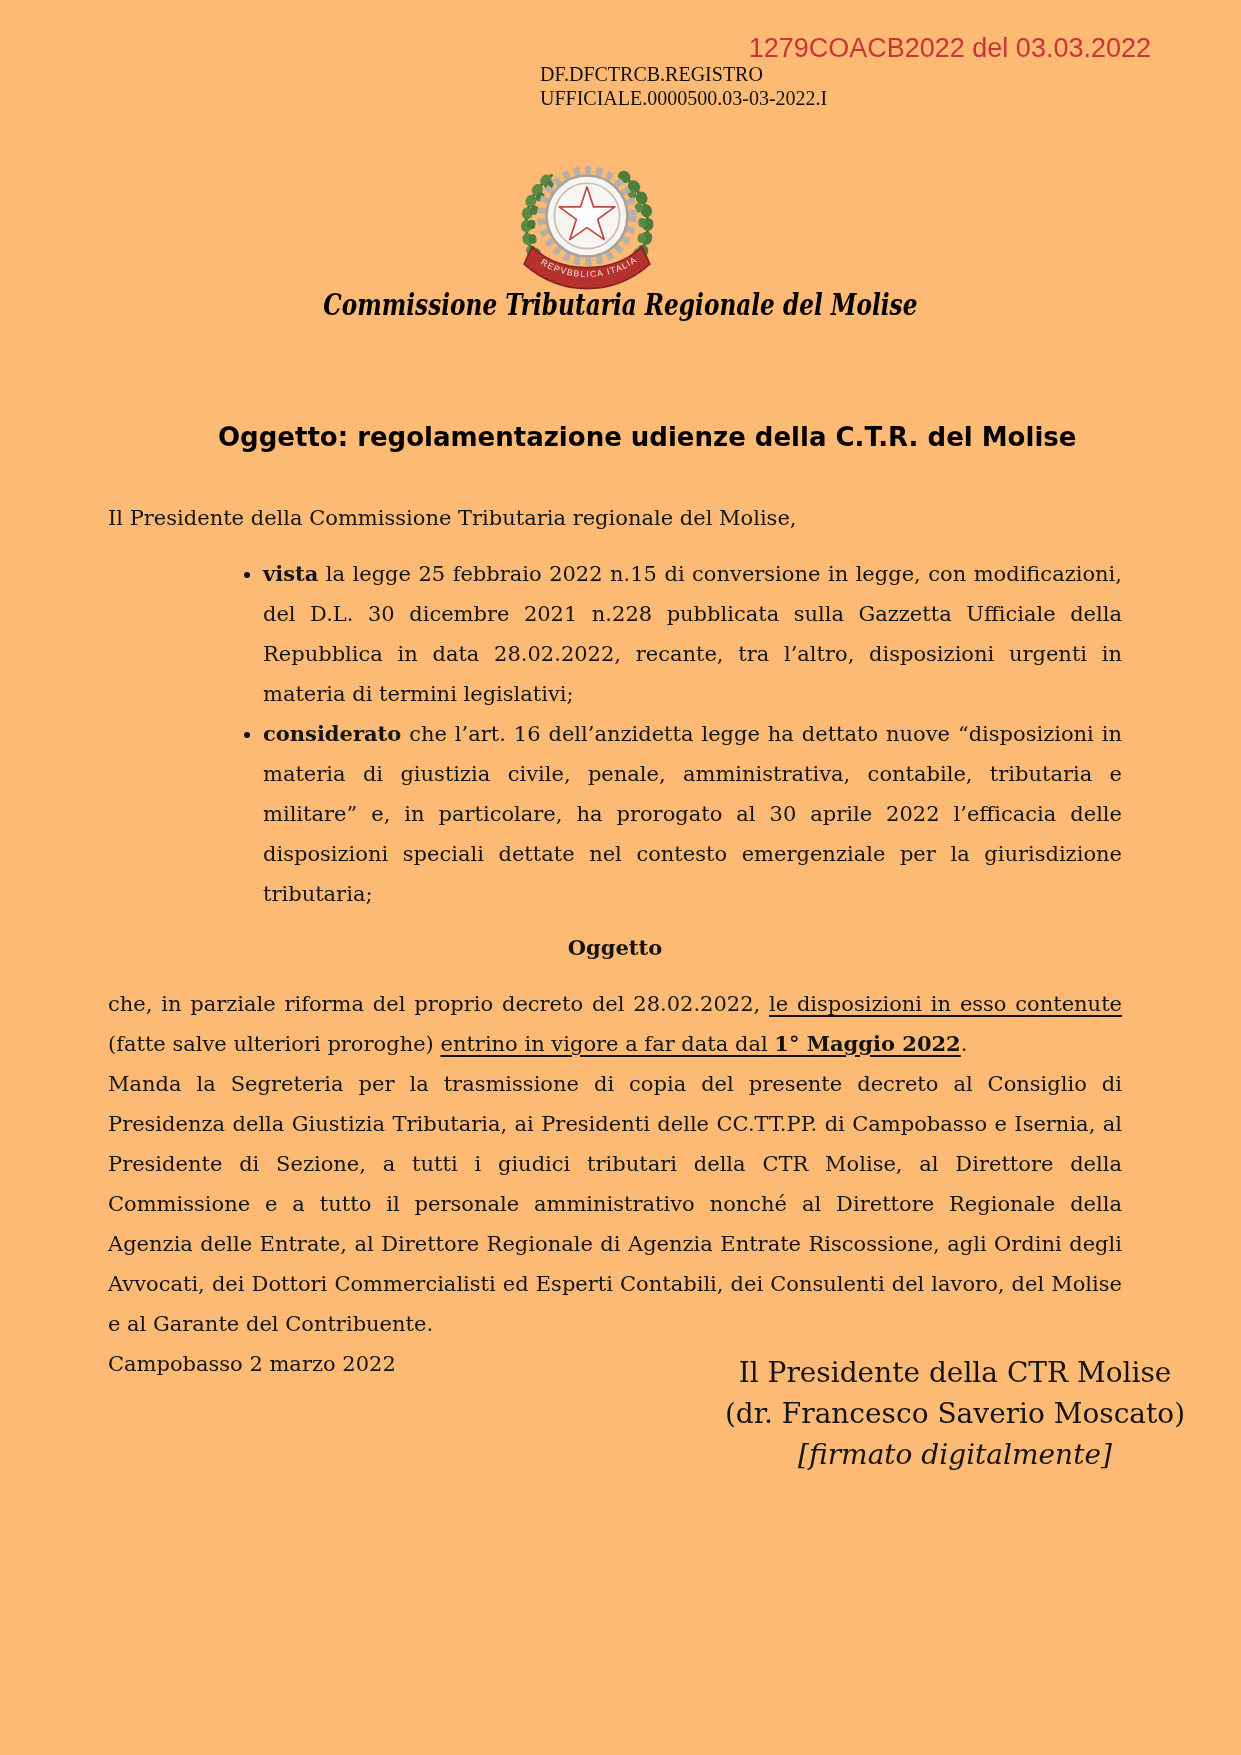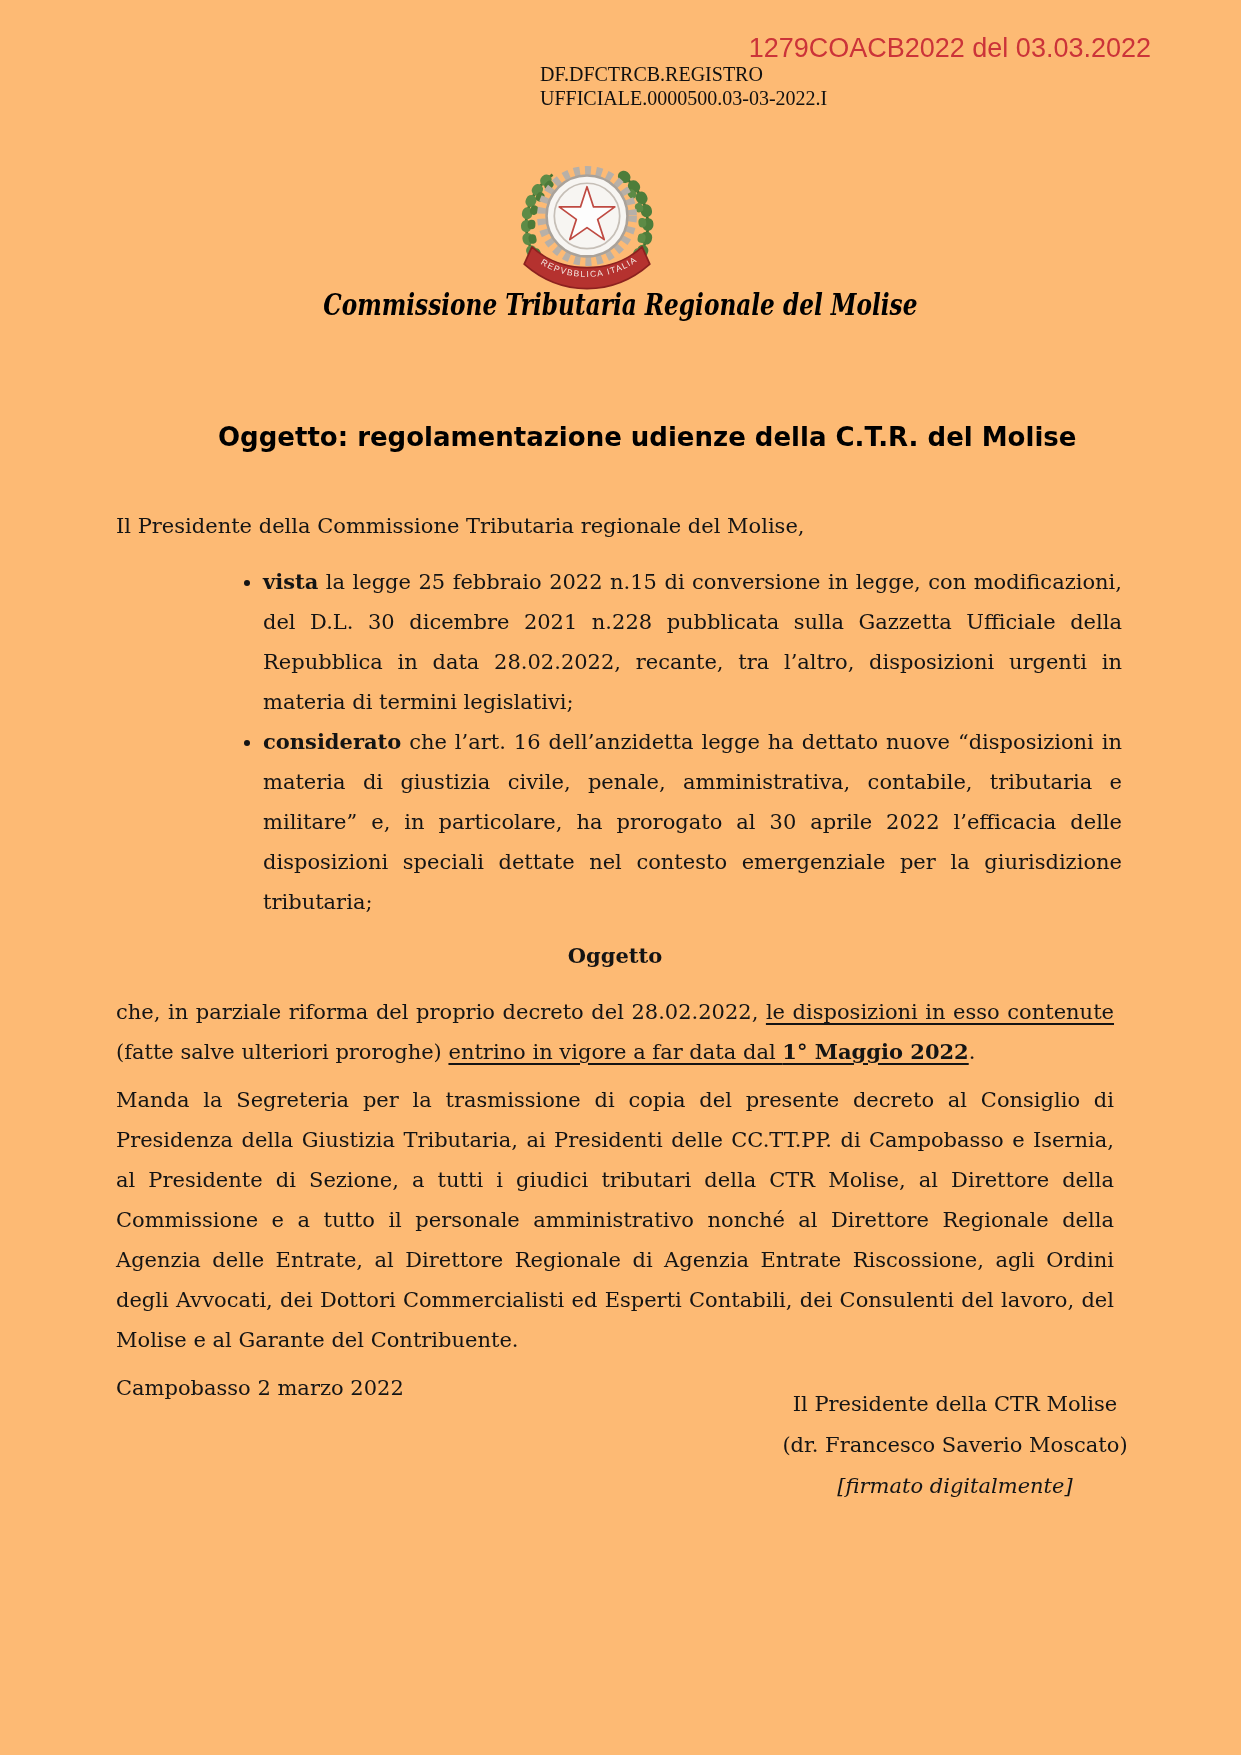--- a/index.html
+++ b/index.html
@@ -29,32 +29,32 @@
   .subject {
     position:absolute; top:422px; left:218px;
     font-family:"DejaVu Sans", sans-serif;
     font-weight:700; font-size:26px; color:#000; white-space:nowrap;
   }
   .body {
     position:absolute; top:498px; left:108px; width:1014px;
     font-family:"DejaVu Serif", serif;
     font-size:21px; line-height:40px; color:#141414;
   }
-  .body p { margin:8px; text-align:justify; }
+  .body p { margin:0; text-align:justify; }
   .body p.intro, .body p.place-date { text-align:left; }
   .body ul { margin:16px 0 0 0; padding-left:155px; }
   .body li { text-align:justify; padding-left:0; }
   .body .dispone { margin-top:14px; text-align:center; font-weight:bold; }
   .body .decree { margin-top:16px; }
   .body u { text-underline-offset:4px; }
   .signature {
-    position:absolute; top:1384px; left:680px; width:550px;
+    position:absolute; top:1352px; left:680px; width:550px;
     text-align:center;
     font-family:"DejaVu Serif", serif;
-    font-size:21px; line-height:41px; color:#141414;
+    font-size:28px; line-height:41px; color:#141414;
   }
   .signature .digital { font-style:italic; }
 </style>
 </head>
 <body>
 
 <div class="page">
 
   <div class="protocol">1279COACB2022 del 03.03.2022</div>
 

